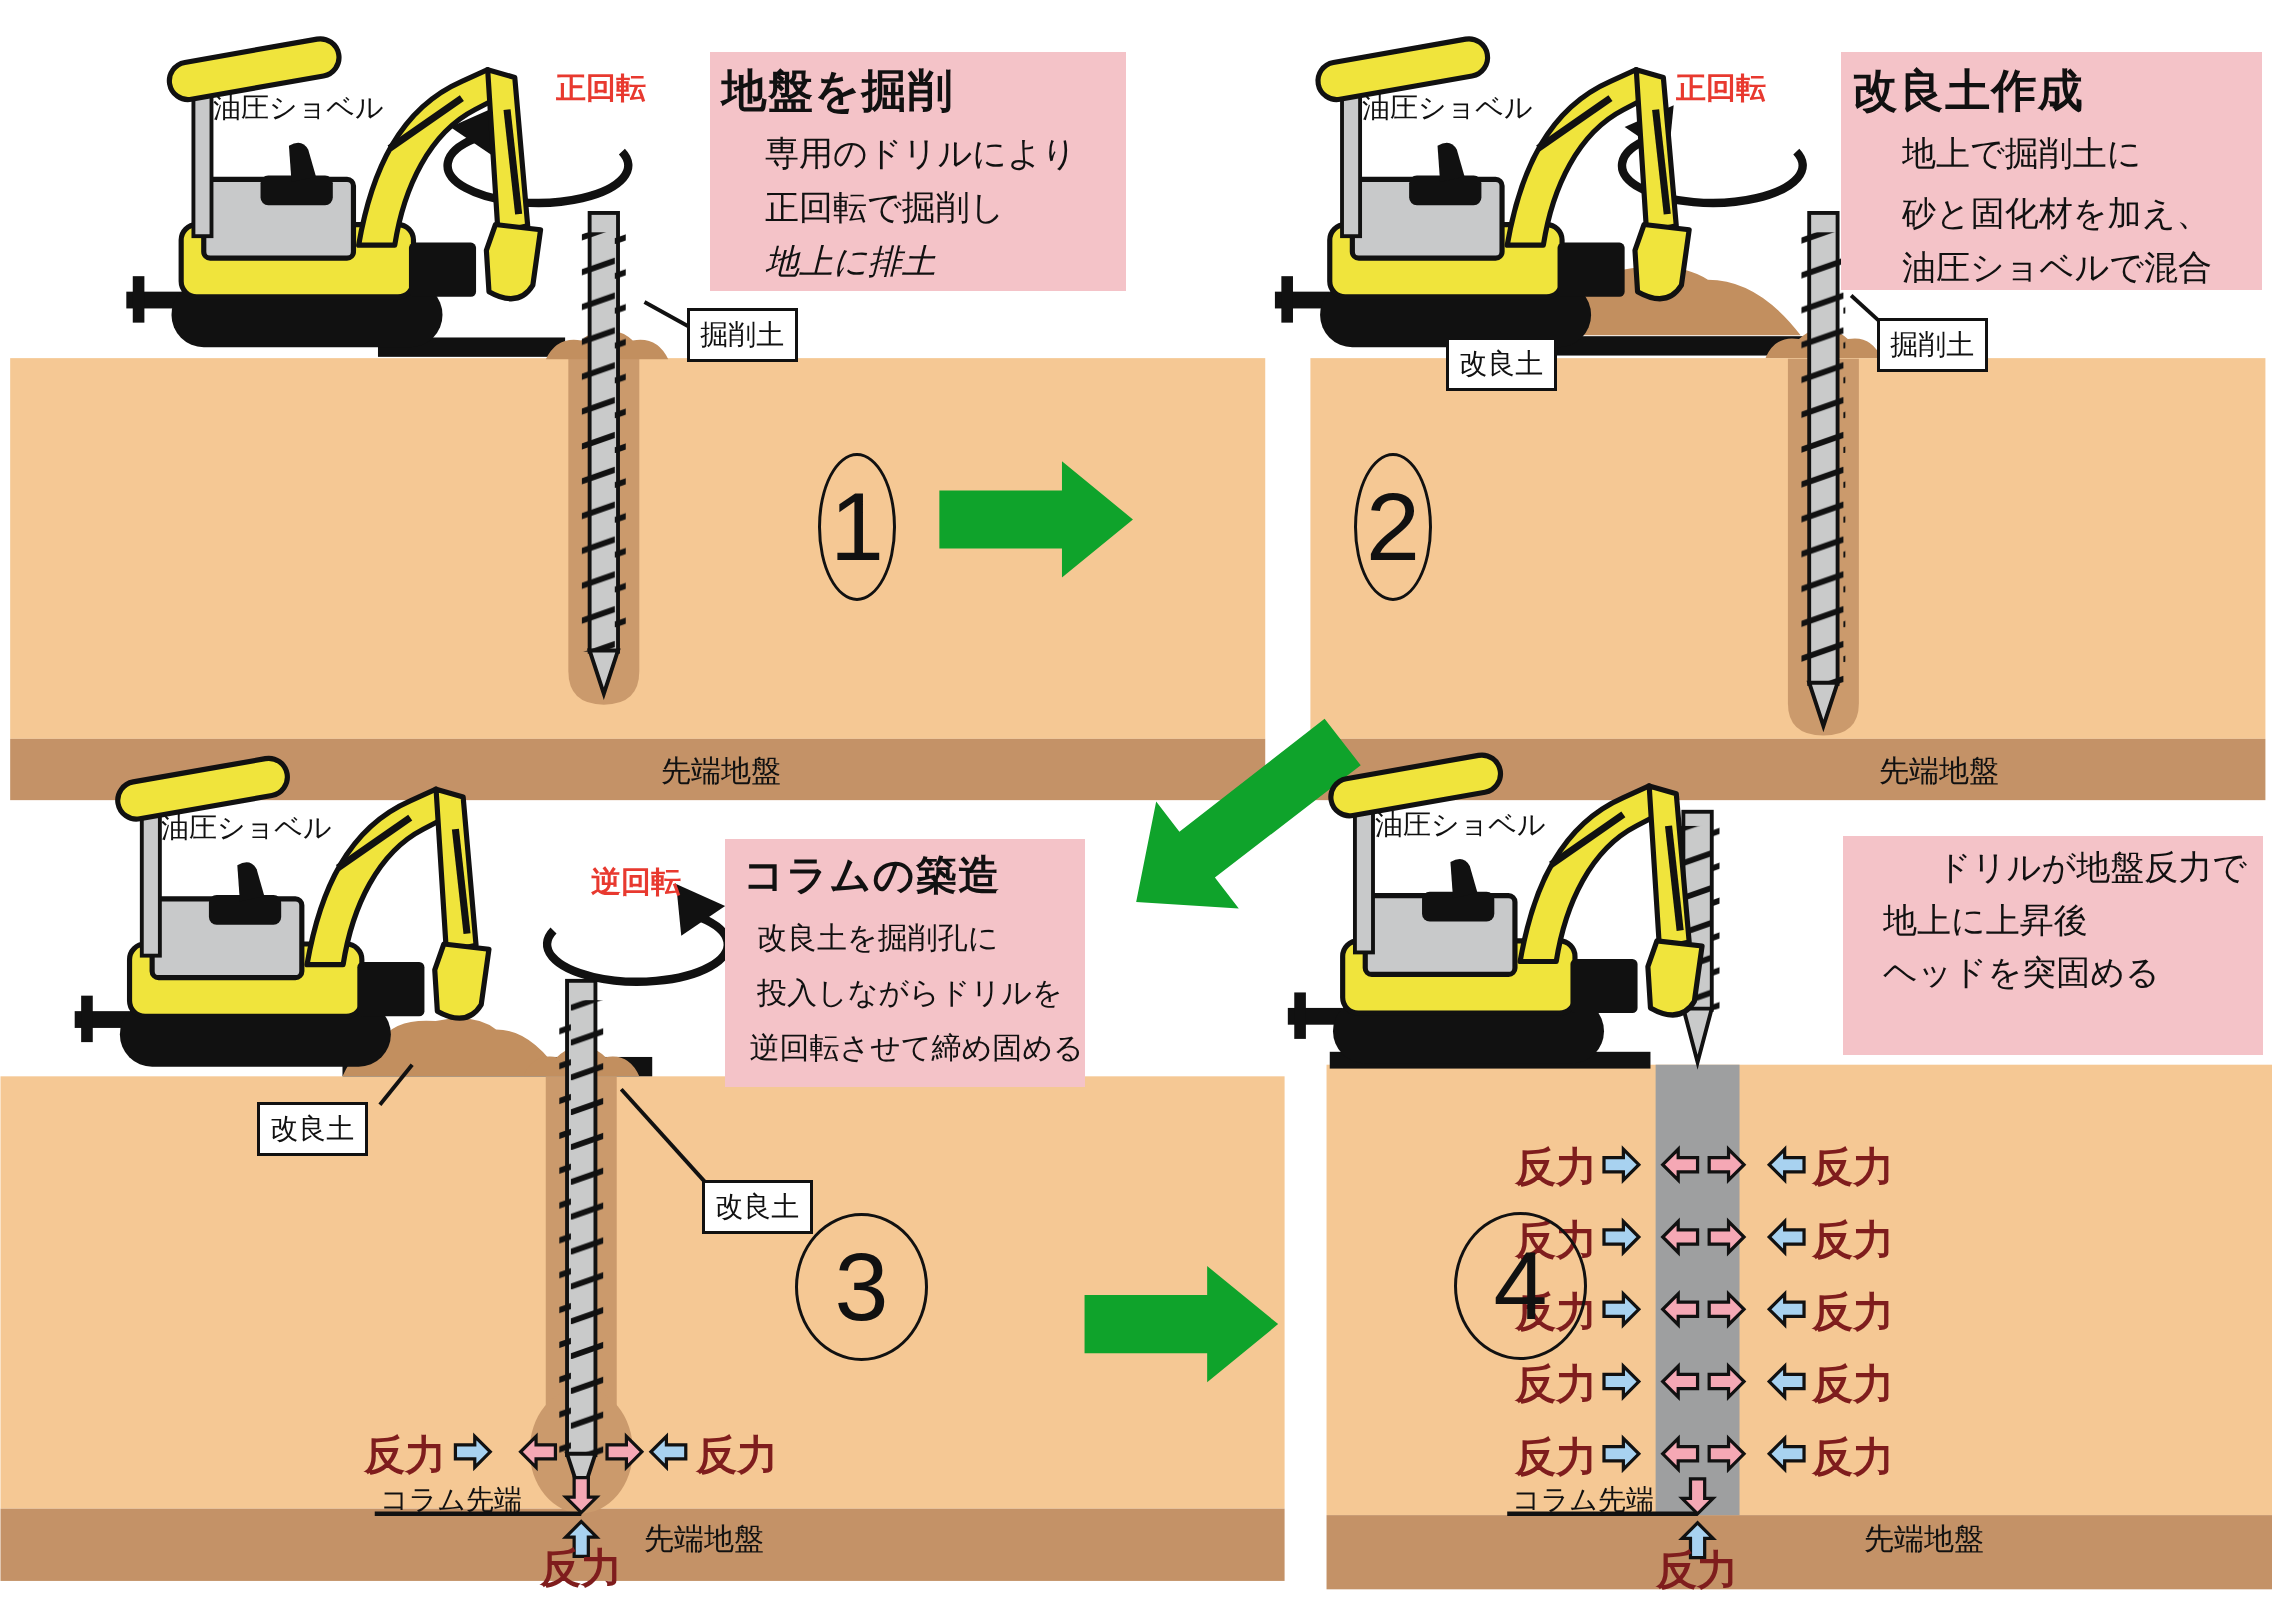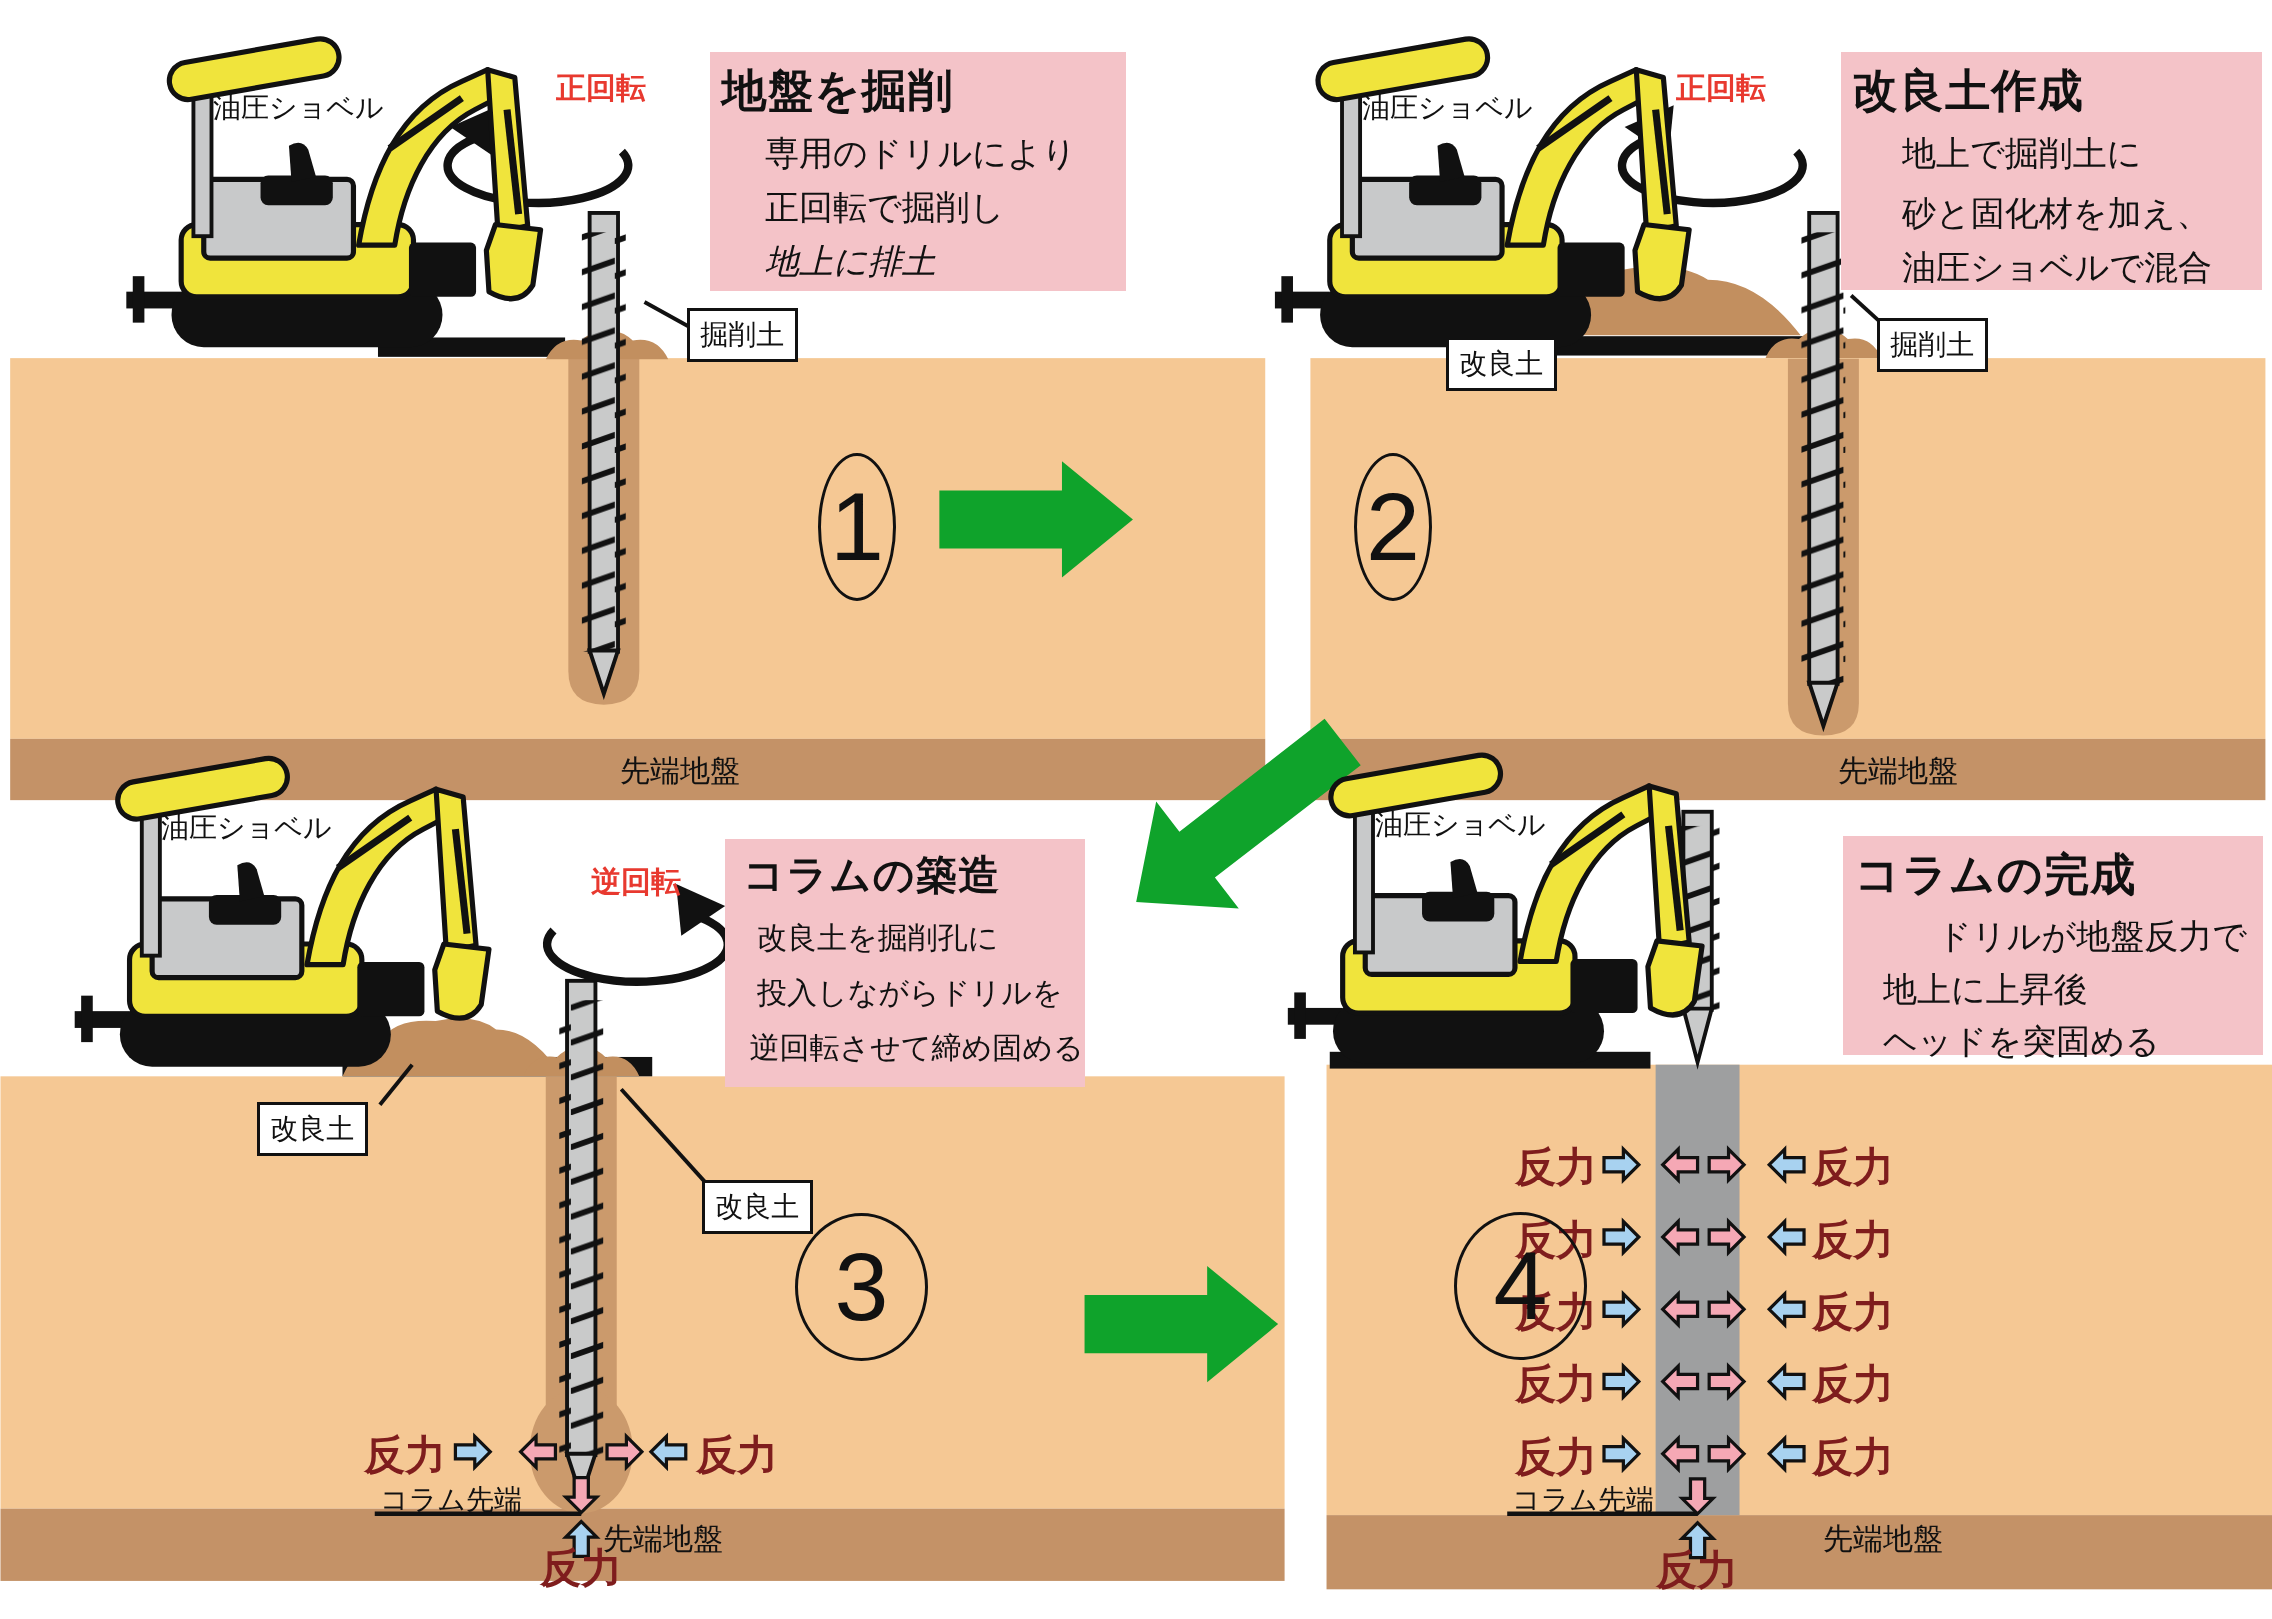--- a/index.html
+++ b/index.html
@@ -7,21 +7,21 @@
        font-family:"Liberation Sans","DejaVu Sans",sans-serif;color:#111;}
   svg.art{position:absolute;left:0;top:0;}
   .pinkbox{position:absolute;background:#F4C3C8;}
   .ptitle{font-size:45px;font-weight:600;letter-spacing:1.3px;padding:9px 0 0 11.6px;white-space:nowrap;}
   .bline{font-size:34px;white-space:nowrap;height:37px;line-height:37px;}
   .tag{position:absolute;background:#ffffff;border:3.2px solid #111;font-size:28px;
        padding:5.2px 10.3px;white-space:nowrap;z-index:6;}
   .rf{position:absolute;font-size:41px;font-weight:700;color:#7f1d1d;white-space:nowrap;z-index:6;}
   .rot{position:absolute;font-size:30px;font-weight:700;color:#E8392F;white-space:nowrap;z-index:6;}
   .mlabel{position:absolute;font-size:28px;white-space:nowrap;z-index:6;}
-  .glabel{position:absolute;font-size:30px;text-align:left;z-index:6;}
+  .glabel{position:absolute;font-size:30px;text-align:right;z-index:6;}
   .clabel{position:absolute;font-size:28px;white-space:nowrap;z-index:6;}
   .num{position:absolute;border:3.2px solid #111;border-radius:50%;display:flex;
        align-items:center;justify-content:center;font-size:97px;font-weight:400;
        z-index:6;background:transparent;}
 </style>
 </head>
 <body>
 
 <svg class="art" width="2273" height="1619" viewBox="0 0 3521 2509">
   <defs>
@@ -191,21 +191,20 @@
 </div>
 
 <div class="pinkbox" style="left:725px;top:839px;width:360px;height:248px;">
   <div class="ptitle" style="font-size:41px;padding-left:18px;">コラムの築造</div>
   <div class="bline" style="font-size:30px;margin:15.5px 0 0 32px;">改良土を掘削孔に</div>
   <div class="bline" style="font-size:30px;margin:18px 0 0 32px;">投入しながらドリルを</div>
   <div class="bline" style="font-size:30px;margin:18px 0 0 24.5px;">逆回転させて締め固める</div>
 </div>
 
 <div class="pinkbox" style="left:1843px;top:836px;width:420px;height:219px;">
-  <div class="ptitle">コラムの完成</div>
   <div class="bline" style="margin:13px 0 0 94px;">ドリルが地盤反力で</div>
   <div class="bline" style="margin:15.5px 0 0 40px;">地上に上昇後</div>
   <div class="bline" style="margin:15.5px 0 0 40px;">ヘッドを突固める</div>
 </div>
 
 <div class="mlabel" style="left:213px;top:89px;">油圧ショベル</div>
 <div class="mlabel" style="left:1362px;top:89px;">油圧ショベル</div>
 <div class="mlabel" style="left:161px;top:809px;">油圧ショベル</div>
 <div class="mlabel" style="left:1375px;top:806px;">油圧ショベル</div>
 

